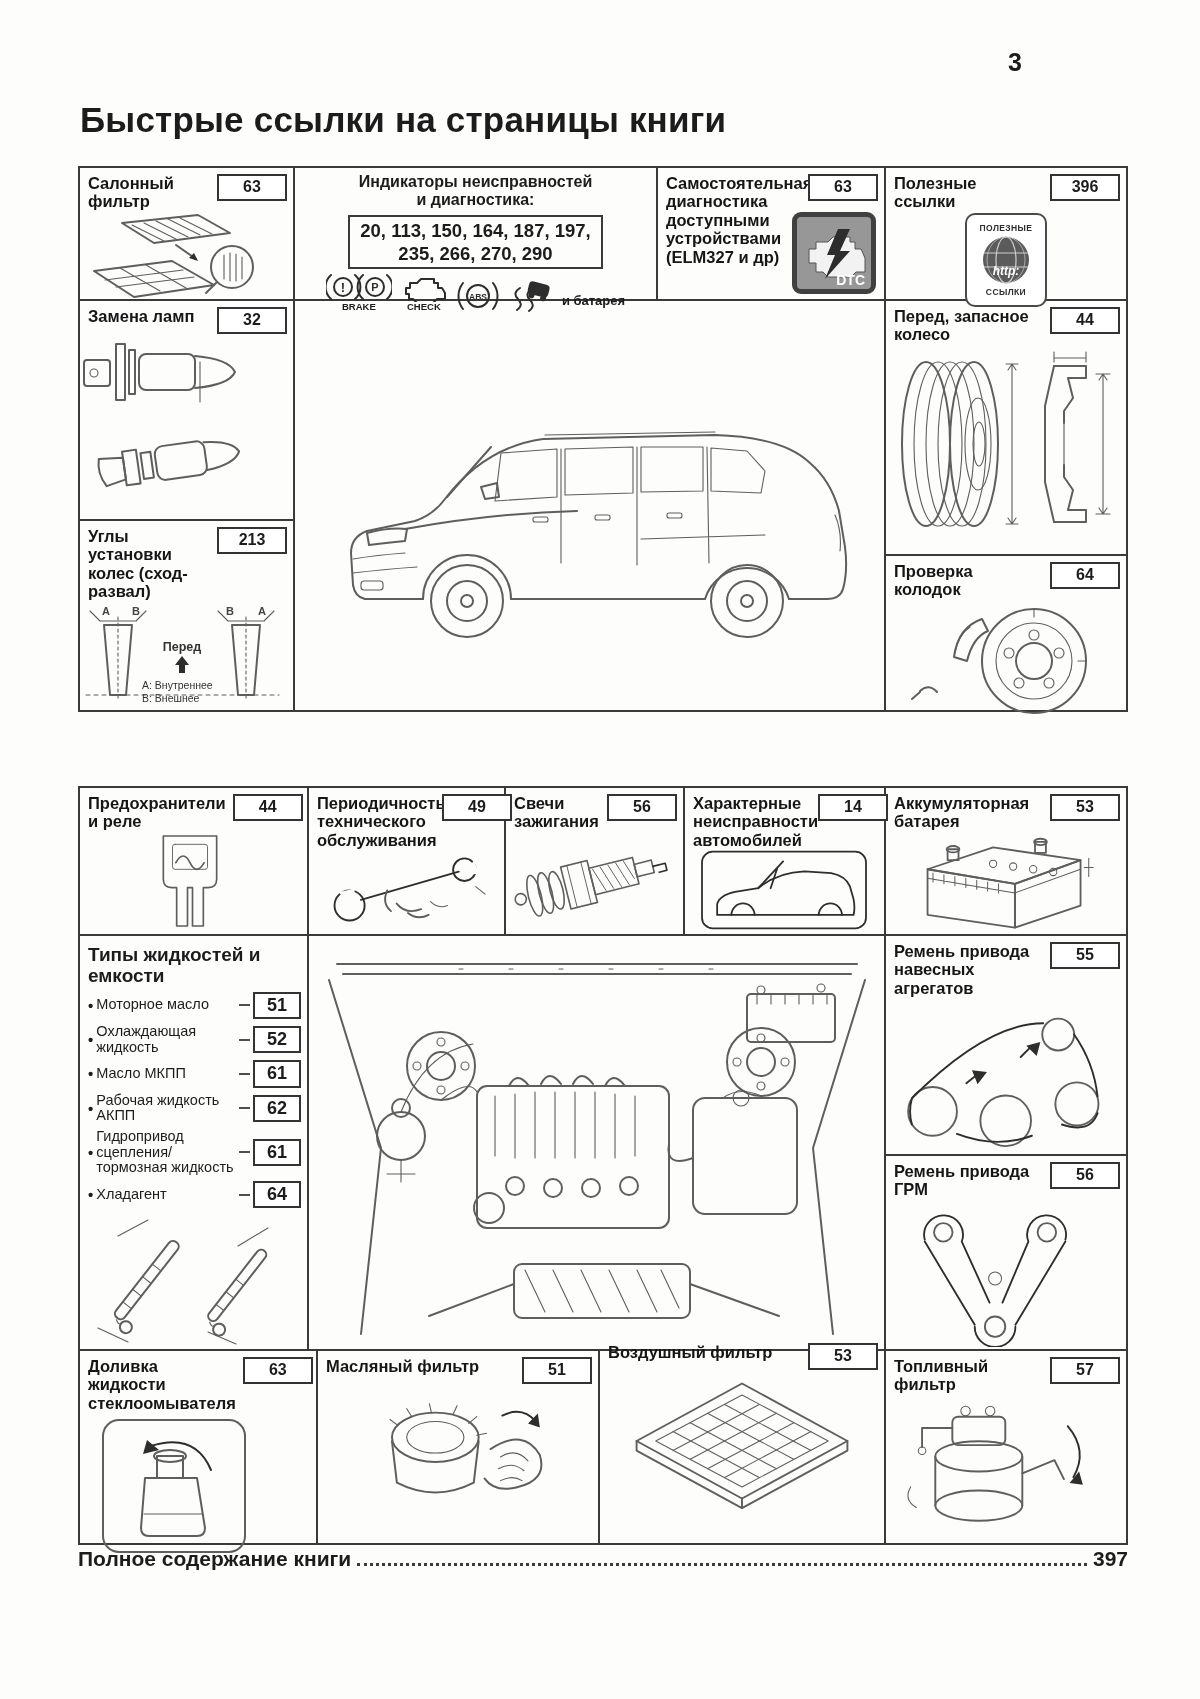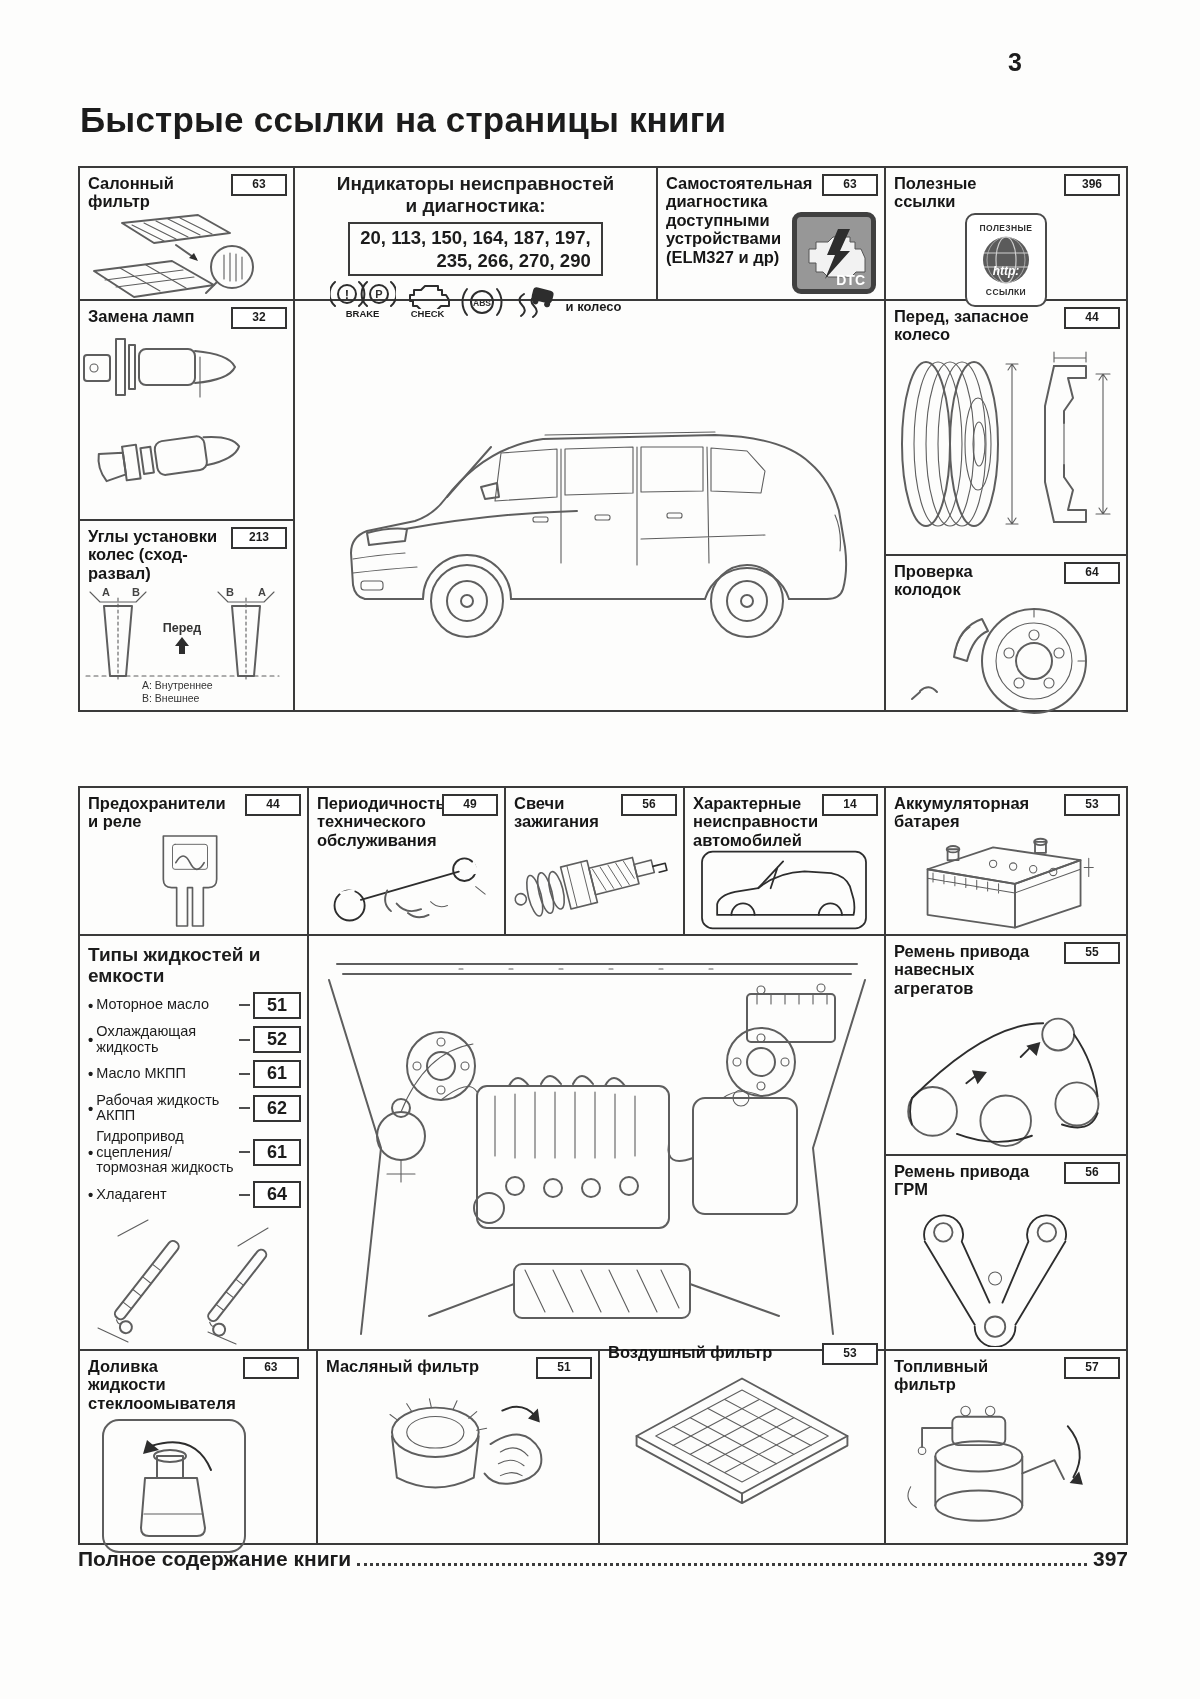--- a/index.html
+++ b/index.html
@@ -9,26 +9,26 @@
   }
   .pageno{position:absolute;left:1008px;top:48px;font-size:25px;font-weight:700;}
   .title{position:absolute;left:80px;top:100px;font-size:35px;font-weight:700;letter-spacing:.2px;}
   .section{position:absolute;}
   .frame{position:absolute;inset:0;border:2px solid #3a3a3a;}
   .gl{position:absolute;background:#3a3a3a;}
   .cellc{position:absolute;box-sizing:border-box;}
   .head{display:flex;justify-content:space-between;align-items:flex-start;gap:7px;padding:6px 6px 0 8px;}
   .lbl{font-weight:700;font-size:16.5px;line-height:1.12;color:#161616;}
   .pagebox{flex:0 0 auto;min-width:38px;text-align:center;border:2.5px solid #333;
-    font-weight:700;font-size:12px;line-height:1.3;padding:1px 7px;background:#fff;}
+    font-weight:700;font-size:16px;line-height:1.3;padding:1px 14px;background:#fff;}
   .pagebox.sm{min-width:34px;font-size:18px;padding:0 5px;border-width:2px;}
   
-  .ind-title{text-align:center;font-weight:700;font-size:19px;line-height:1.15;margin-top:5px;}
+  .ind-title{text-align:center;font-weight:700;font-size:16px;line-height:1.15;margin-top:5px;}
   .numbox{margin:5px auto 0;width:fit-content;border:2.5px solid #3a3a3a;padding:2px 10px;
-    font-weight:700;font-size:18.5px;text-align:right;line-height:1.25;}
+    font-weight:700;font-size:18.5px;text-align:center;line-height:1.25;}
   .ind-icons{display:flex;align-items:flex-end;justify-content:center;gap:9px;margin-top:3px;}
   .icap{display:flex;flex-direction:column;align-items:center;gap:0;font-size:9.5px;font-weight:700;line-height:1;}
   .others{font-size:13px;font-weight:700;padding-bottom:4px;}
   
   .dtc{position:absolute;right:8px;bottom:5px;width:74px;height:72px;background:#979797;
     border-radius:9px;border:5px solid #404040;}
   .links-icon{width:78px;height:90px;margin:2px auto 0;border:2.5px solid #4a4a4a;border-radius:10px;
     display:flex;flex-direction:column;align-items:center;justify-content:center;gap:1px;background:#fff;}
   .links-top,.links-bottom{font-size:8.5px;font-weight:700;color:#2e2e2e;letter-spacing:.4px;}
   
@@ -123,21 +123,21 @@
       <span class="icap">
         <svg class="art" width="44" height="32" viewBox="0 0 44 32">
           <g transform="rotate(14 30 10)">
             <rect class="fl" x="19" y="3" width="21" height="13" rx="4"></rect>
             <circle class="fl" cx="24" cy="17" r="3"></circle>
               <circle class="fl" cx="36" cy="17" r="3"></circle>
           </g>
           <path class="ln dk" d="M8,30 q7,-5 1,-11 q-6,-6 2,-11 M20,31 q7,-5 1,-11 q-6,-6 2,-11" stroke-width="2.6"></path>
         </svg>
       </span>
-      <span class="others">и колесо</span>
+      <span class="others">и батарея</span>
     </div>
   </div>
 
   <div class="cellc" style="left:580px;top:2px;width:226px;height:131px;">
     <div class="head">
       <span class="lbl" style="max-width:130px;">Самостоятельная диагностика доступными устройствами (ELM327 и др)</span>
       <span class="pagebox">63</span>
     </div>
     <div class="dtc">
       <svg class="art" width="74" height="72" viewBox="0 0 74 72">

